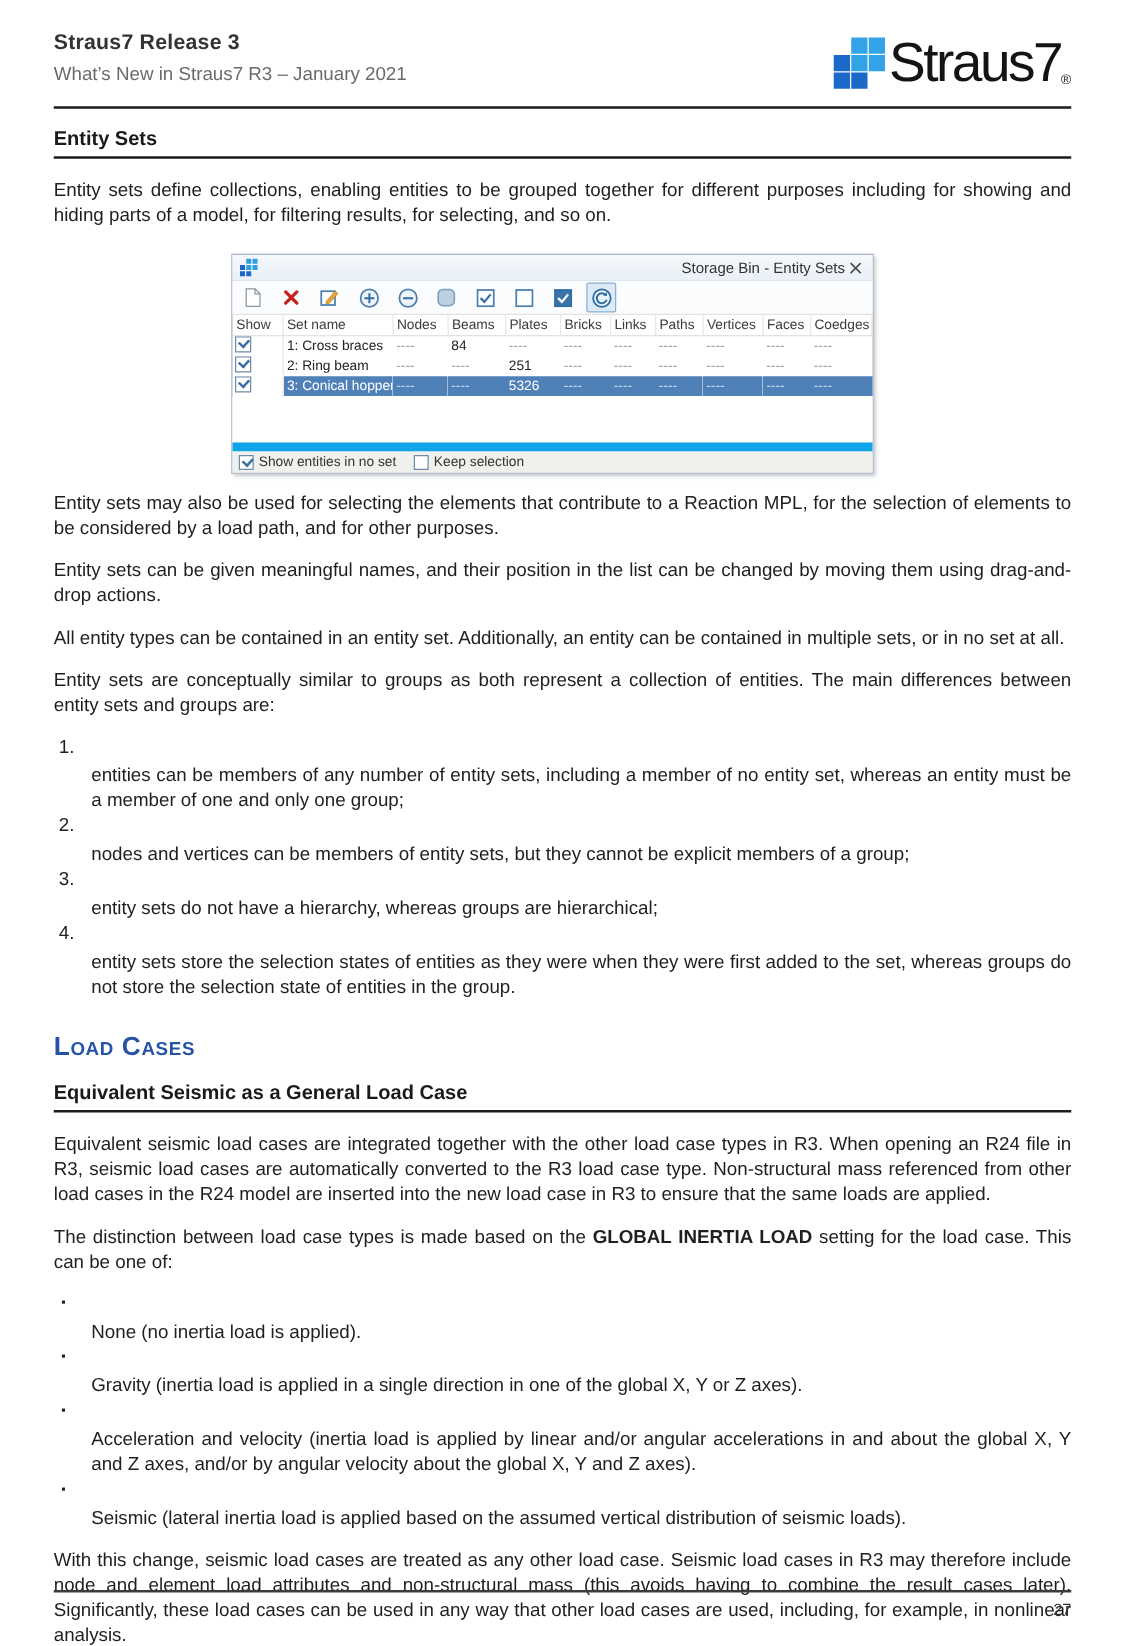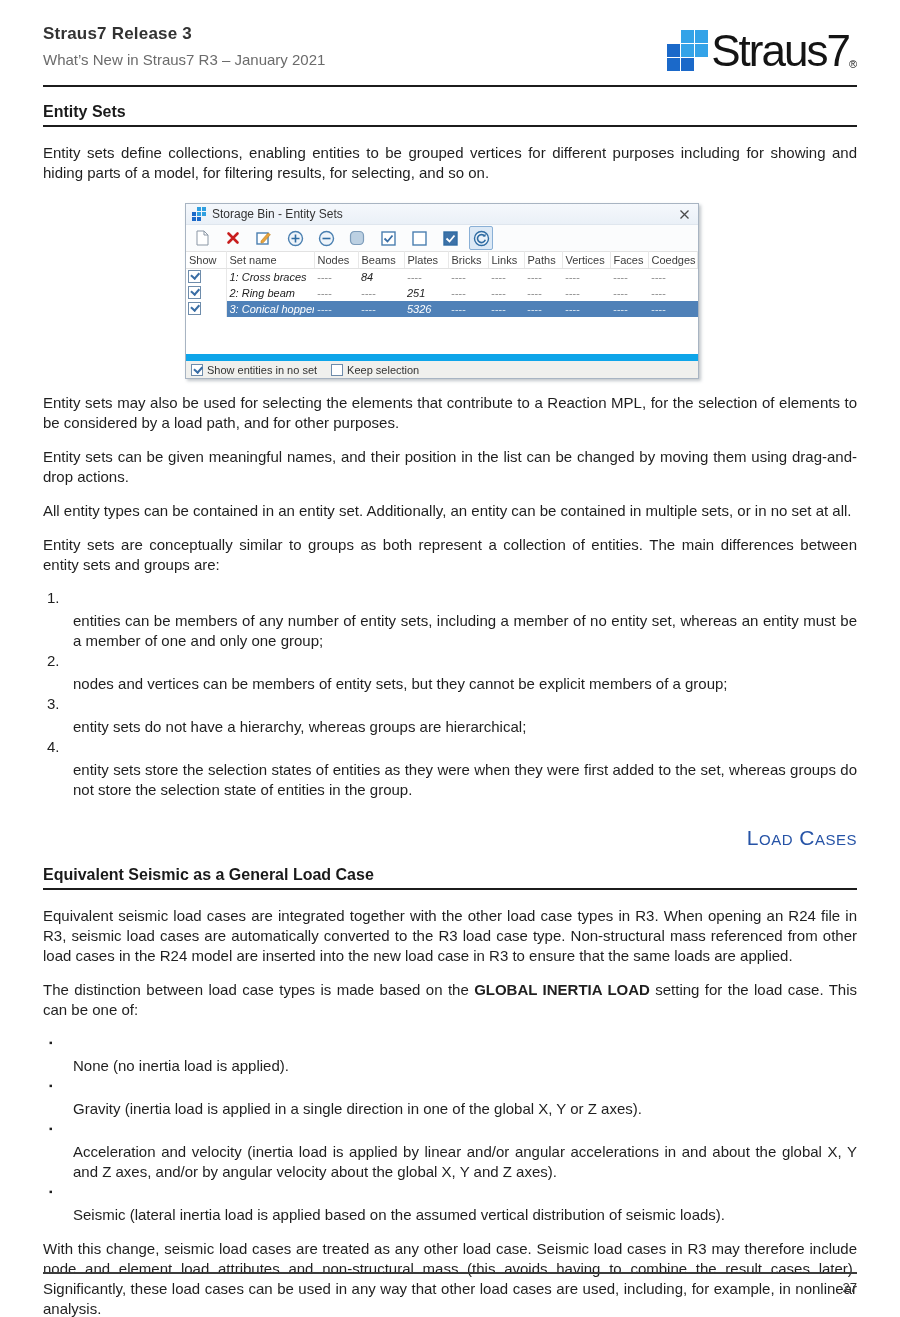--- a/index.html
+++ b/index.html
@@ -29,22 +29,22 @@
   .hdr-rule{border:none;border-top:2px solid #1c1c1c;margin:14px 0 0 0;}
 
   
   .sec-h{
     font-size:16px;font-weight:bold;color:#1a1a1a;
     border-bottom:2px solid #1c1c1c;
     padding-bottom:4px;margin:16px 0 16px 0;
   }
   .loadcases-h{
     font-variant:small-caps;
-    font-size:21px;font-weight:normal;color:#2653a6;
-    margin:26px 0 0 0;letter-spacing:.5px;text-align:right;
+    font-size:21px;font-weight:bold;color:#2653a6;
+    margin:26px 0 0 0;letter-spacing:.5px;
   }
 
   
   .para{font-size:15px;line-height:20px;text-align:justify;margin:14px 0 0 0;}
   .para b{font-weight:bold;}
 
   .nlist,.blist{margin:13px 0 0 0;}
   .nitem,.bitem{display:flex;font-size:15px;line-height:20px;margin:0;}
   .nitem .num{width:30px;flex:0 0 30px;padding-left:4px;box-sizing:border-box;}
   .nitem .txt,.bitem .txt{flex:1;text-align:justify;margin-top:23px;}
@@ -59,38 +59,38 @@
     box-shadow:2px 2px 3px rgba(120,130,140,.45);
     font-family:"Liberation Sans",sans-serif;
   }
   .dlg-titlebar{
     height:20px;display:flex;align-items:center;
     background:linear-gradient(#f5f8fc,#eaf0f7);
     border-bottom:1px solid #dfe6ee;
     padding:0 6px;
   }
   .dlg-mini-grid{display:grid;grid-template-columns:repeat(3,4px);grid-auto-rows:4px;gap:1px;margin-right:6px;}
-  .dlg-title{flex:1;text-align:left;font-size:12px;color:#333;}
+  .dlg-title{flex:1;text-align:right;font-size:12px;color:#333;}
   .dlg-close{width:16px;height:16px;display:flex;align-items:center;justify-content:center;cursor:default;}
   .dlg-toolbar{
     height:26px;display:flex;align-items:center;gap:7px;
     background:#fbfcfd;padding:0 4px;
   }
   .tb-btn{width:22px;height:22px;display:flex;align-items:center;justify-content:center;border:1px solid transparent;}
   .tb-btn.active{background:#dcE9f6;border:1px solid #8ab0d6;border-radius:2px;}
 
   table.dlg-tbl{border-collapse:collapse;width:100%;table-layout:fixed;font-size:11px;}
   .dlg-tbl th{
     font-weight:normal;color:#3c3c3c;text-align:left;
     border-bottom:1px solid #e2e2e2;border-right:1px solid #e8e8e8;
     height:16px;padding:0 3px;white-space:nowrap;overflow:hidden;
     border-top:1px solid #e2e2e2;
   }
   .dlg-tbl td{
-    height:16px;padding:0 3px;white-space:nowrap;overflow:hidden;color:#222;font-style:italic;
+    height:16px;padding:0 3px;white-space:nowrap;overflow:hidden;color:#222;
   }
   .dlg-tbl td.chk-cell{border-right:1px solid #e8e8e8;text-align:left;padding-left:2px;}
   .dash{color:#9a9a9a;}
   tr.sel td.rowdata{background:#4f81b8;color:#fff;}
   tr.sel td.rowdata .dash{color:#cdddec;}
 
   .dlg-empty{height:37px;background:#fff;}
   .dlg-footer{
     height:17px;background:#f0f0ed;border-top:7px solid #0ea5e9;
     display:flex;align-items:center;gap:14px;padding:0 5px;
@@ -138,21 +138,21 @@
             <i class="lg-dk"></i>
             <i class="lg-empty"></i>
         </span>
         <span class="logo-text">Straus7</span>
         <span class="logo-reg">®</span>
       </div>
     </div>
     <hr class="hdr-rule">
 
     <h2 class="sec-h">Entity Sets</h2>
-    <p class="para">Entity sets define collections, enabling entities to be grouped vertices for different purposes including for showing and hiding parts of a model, for filtering results, for selecting, and so on.</p>
+    <p class="para">Entity sets define collections, enabling entities to be grouped together for different purposes including for showing and hiding parts of a model, for filtering results, for selecting, and so on.</p>
 
     <div class="dialog">
       <div class="dlg-titlebar">
         <span class="dlg-mini-grid">
           <i class="lg-empty"></i>
             <i style="background:#2f9fe0"></i>
             <i style="background:#2f9fe0"></i>
           <i style="background:#1b69c9"></i>
             <i style="background:#2f9fe0"></i>
             <i style="background:#2f9fe0"></i>

